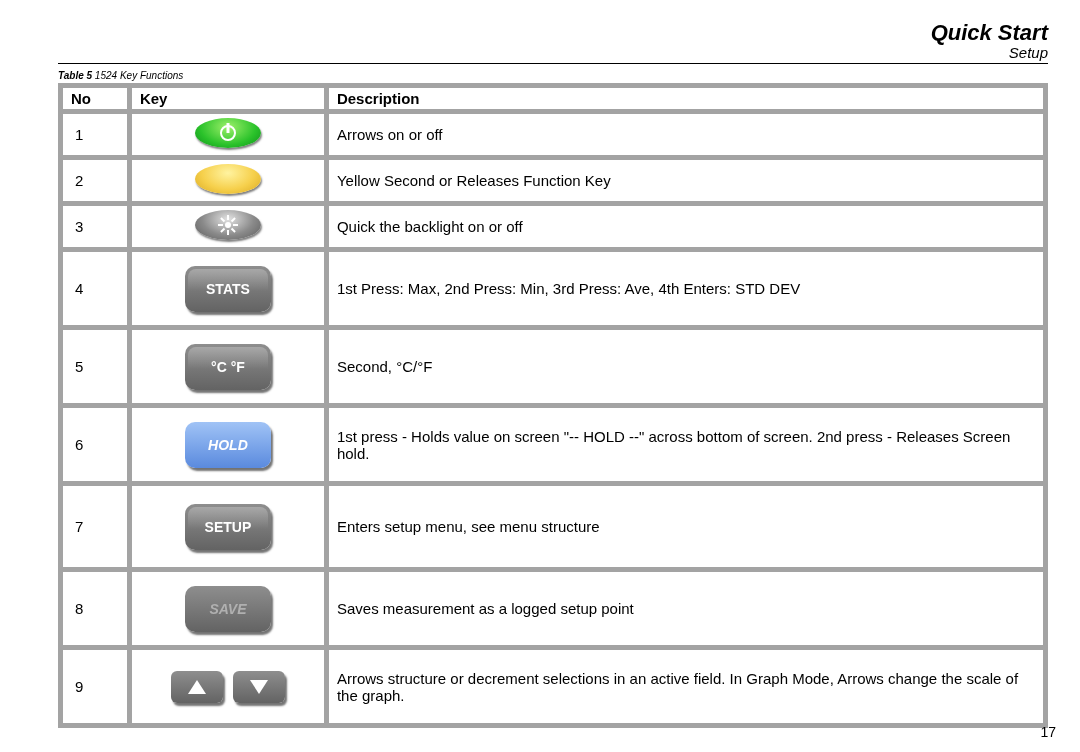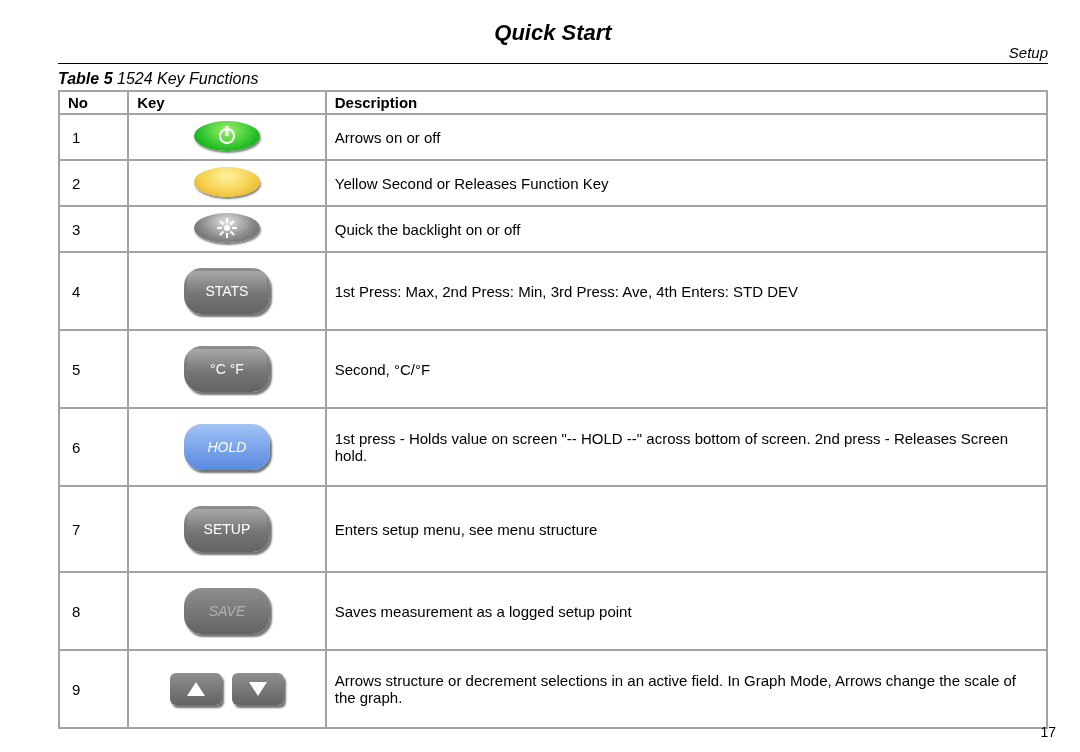--- a/index.html
+++ b/index.html
@@ -10,47 +10,47 @@
     height: 752px;
     padding: 20px 32px 12px 58px;
     position: relative;
     font-size: 15px;
   }
   .header-block { margin-bottom: 6px; }
   .title {
     font-style: italic;
     font-weight: bold;
     font-size: 22px;
-    text-align: center;
+    text-align: right;
   }
   .subtitle {
     font-style: italic;
     font-size: 15px;
     text-align: right;
     margin-top: -2px;
   }
   .rule {
     border: none;
     border-top: 1.5px solid #000;
     margin-top: 2px;
   }
   .table-caption {
-    font-size: 16px;
+    font-size: 10px;
     margin-top: 2px;
     margin-bottom: 2px;
   }
   .table-caption .tc-pre { font-weight: bold; font-style: italic; }
   .table-caption .tc-post { font-style: italic; }
   table {
     border-collapse: collapse;
     width: 100%;
     border: 2px solid #000;
   }
   th, td {
-    border: 2px solid #a3a3a3;
+    border: 5px solid #a3a3a3;
     padding: 2px 8px;
     text-align: left;
     vertical-align: middle;
     font-size: 15px;
   }
   th { font-weight: bold; height: 22px; }
   col.no { width: 7%; }
   col.key { width: 20%; }
   col.desc { width: 73%; }
   td.no { text-align: left; padding-left: 12px; }
@@ -89,23 +89,23 @@
   .sun-glyph {
     position: absolute; left:50%; top:50%;
     width: 10px; height: 10px;
     transform: translate(-50%,-50%);
   }
   .sun-glyph .core { width:6px; height:6px; background:#fff; border-radius:50%; position:absolute; left:2px; top:2px; }
   .sun-glyph .ray { position:absolute; width:2px; height:5px; background:#fff; left:4px; top:-5px; transform-origin:1px 10px; }
   .rect-key {
     display: inline-block;
     width: 86px; height: 46px;
-    border-radius: 18px;
+    border-radius: 10px;
     box-shadow: 2px 3px 2px rgba(0,0,0,.55);
-    font-weight: normal;
+    font-weight: bold;
     font-size: 14px;
     text-align: center;
     line-height: 46px;
     position: relative;
   }
   .key-gray { background: linear-gradient(#8e8e8e,#636363); color:#fff; }
   .key-gray .inner-hl { pointer-events:none; position:absolute; inset:3px; border-radius:8px; background: linear-gradient(rgba(255,255,255,.25), rgba(255,255,255,0) 55%); }
   .key-gray-dim { background: linear-gradient(#8e8e8e,#636363); color:#b0b0b0; font-style: italic; }
   .key-blue { background: linear-gradient(#a0c3f6,#5a8ade); color:#fff; font-style: italic; }
   .arrow-block { display:inline-flex; gap:10px; align-items:center; justify-content:center; }

